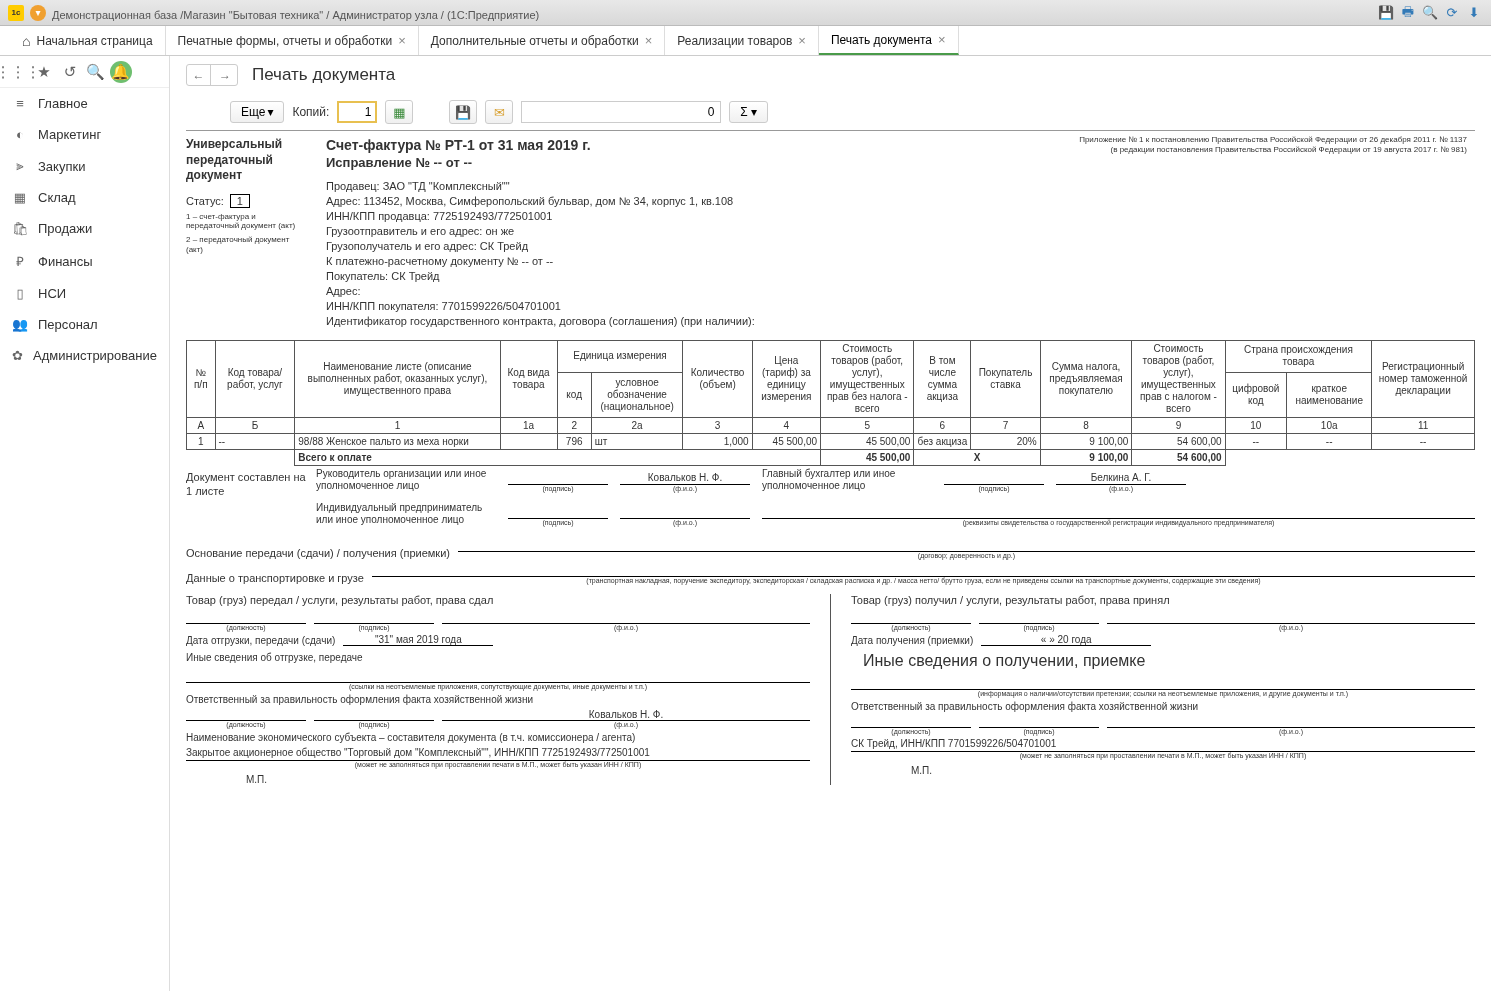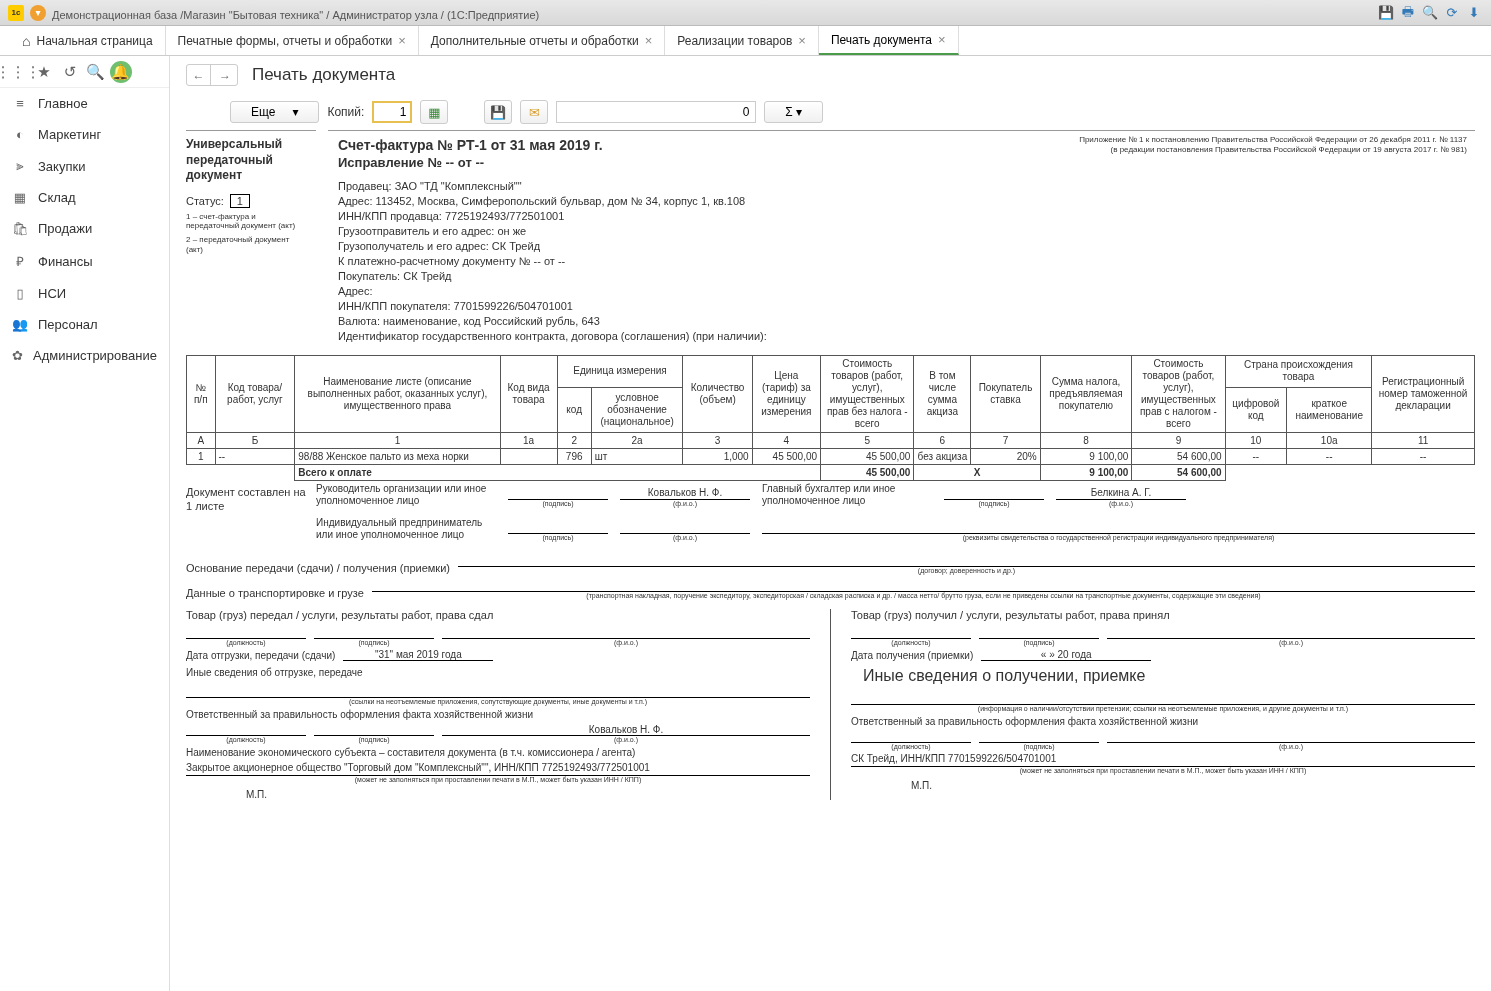--- a/index.html
+++ b/index.html
@@ -29,28 +29,28 @@
 .nav-icon { width: 16px; text-align: center; color: #666; }
 
 .content-area { flex: 1; display: flex; flex-direction: column; background: #fff; overflow: hidden; }
 .content-header { display: flex; align-items: center; padding: 8px 16px; gap: 14px; }
 .nav-arrows { display: flex; gap: 2px; border: 1px solid #ccc; border-radius: 3px; }
 .nav-arrow { width: 24px; height: 20px; display: flex; align-items: center; justify-content: center; cursor: pointer; color: #666; border-right: 1px solid #ccc; }
 .nav-arrow:last-child { border-right: none; }
 .page-title { font-size: 17px; font-weight: normal; }
 
 .toolbar-row { display: flex; align-items: center; gap: 8px; padding: 6px 16px 6px 60px; }
-.btn { padding: 3px 20px; border: 1px solid #ccc; background: linear-gradient(#fff, #f0f0f0); border-radius: 3px; cursor: pointer; font-size: 12px; display: flex; align-items: center; gap: 17px; }
+.btn { padding: 3px 10px; border: 1px solid #ccc; background: linear-gradient(#fff, #f0f0f0); border-radius: 3px; cursor: pointer; font-size: 12px; display: flex; align-items: center; gap: 2px; }
 .copies-label { font-size: 12px; }
 .copies-input { width: 40px; border: 2px solid #e8c050; padding: 2px 4px; text-align: right; font-size: 12px; }
 .tb-icon { width: 28px; height: 24px; border: 1px solid #ccc; border-radius: 3px; display: flex; align-items: center; justify-content: center; cursor: pointer; background: linear-gradient(#fff,#f0f0f0); font-size: 13px; }
 .spacer-input { width: 200px; border: 1px solid #ccc; padding: 3px 6px; text-align: right; font-size: 12px; }
 
 .document-scroll { flex: 1; overflow: auto; padding: 0 16px 20px 16px; }
-.doc-grid { display: flex; gap: 12px; }
+.doc-grid { display: flex; gap: 0; }
 .doc-left { width: 130px; padding: 6px 8px 6px 0; border-top: 1px solid #999;}
 .doc-left-title { font-size: 12px; font-weight: bold; line-height: 1.3; margin-bottom: 10px; }
 .status-row { display: flex; align-items: center; gap: 6px; font-size: 11px; margin-bottom: 4px; }
 .status-box { border: 1px solid #000; padding: 0 6px; font-size: 11px; }
 .status-note { font-size: 8px; line-height: 1.2; margin-bottom: 4px; }
 .doc-right { flex: 1; padding: 6px 0 6px 10px; border-top: 1px solid #999; position: relative; }
 .invoice-title { font-size: 14px; font-weight: bold; margin-bottom: 2px; }
 .invoice-sub { font-size: 13px; font-weight: bold; margin-bottom: 10px; }
 .right-notes { position: absolute; top: 4px; right: 8px; text-align: right; font-size: 8px; line-height: 1.3; }
 .info-line { font-size: 11px; margin-bottom: 3px; }
@@ -219,21 +219,20 @@
           <div class="invoice-sub">Исправление № -- от --</div>
           <div class="info-line">Продавец: ЗАО "ТД "Комплексный""</div>
           <div class="info-line">Адрес: 113452, Москва, Симферопольский бульвар, дом № 34, корпус 1, кв.108</div>
           <div class="info-line">ИНН/КПП продавца: 7725192493/772501001</div>
           <div class="info-line">Грузоотправитель и его адрес: он же</div>
           <div class="info-line">Грузополучатель и его адрес: СК Трейд</div>
           <div class="info-line">К платежно-расчетному документу № -- от --</div>
           <div class="info-line">Покупатель: СК Трейд</div>
           <div class="info-line">Адрес:</div>
           <div class="info-line">ИНН/КПП покупателя: 7701599226/504701001</div>
-          <div class="info-line">Валюта: наименование, код Российский рубль, 643</div>
           <div class="info-line">Идентификатор государственного контракта, договора (соглашения) (при наличии):</div>
         </div>
       </div>
 
       <table class="main-table">
         <tbody>
             <tr>
           <th rowspan="2" class="num-col">№ п/п</th>
           <th rowspan="2" style="width:70px">Код товара/ работ, услуг</th>
           <th rowspan="2" style="width:180px">Наименование листе (описание выполненных работ, оказанных услуг), имущественного права</th>

